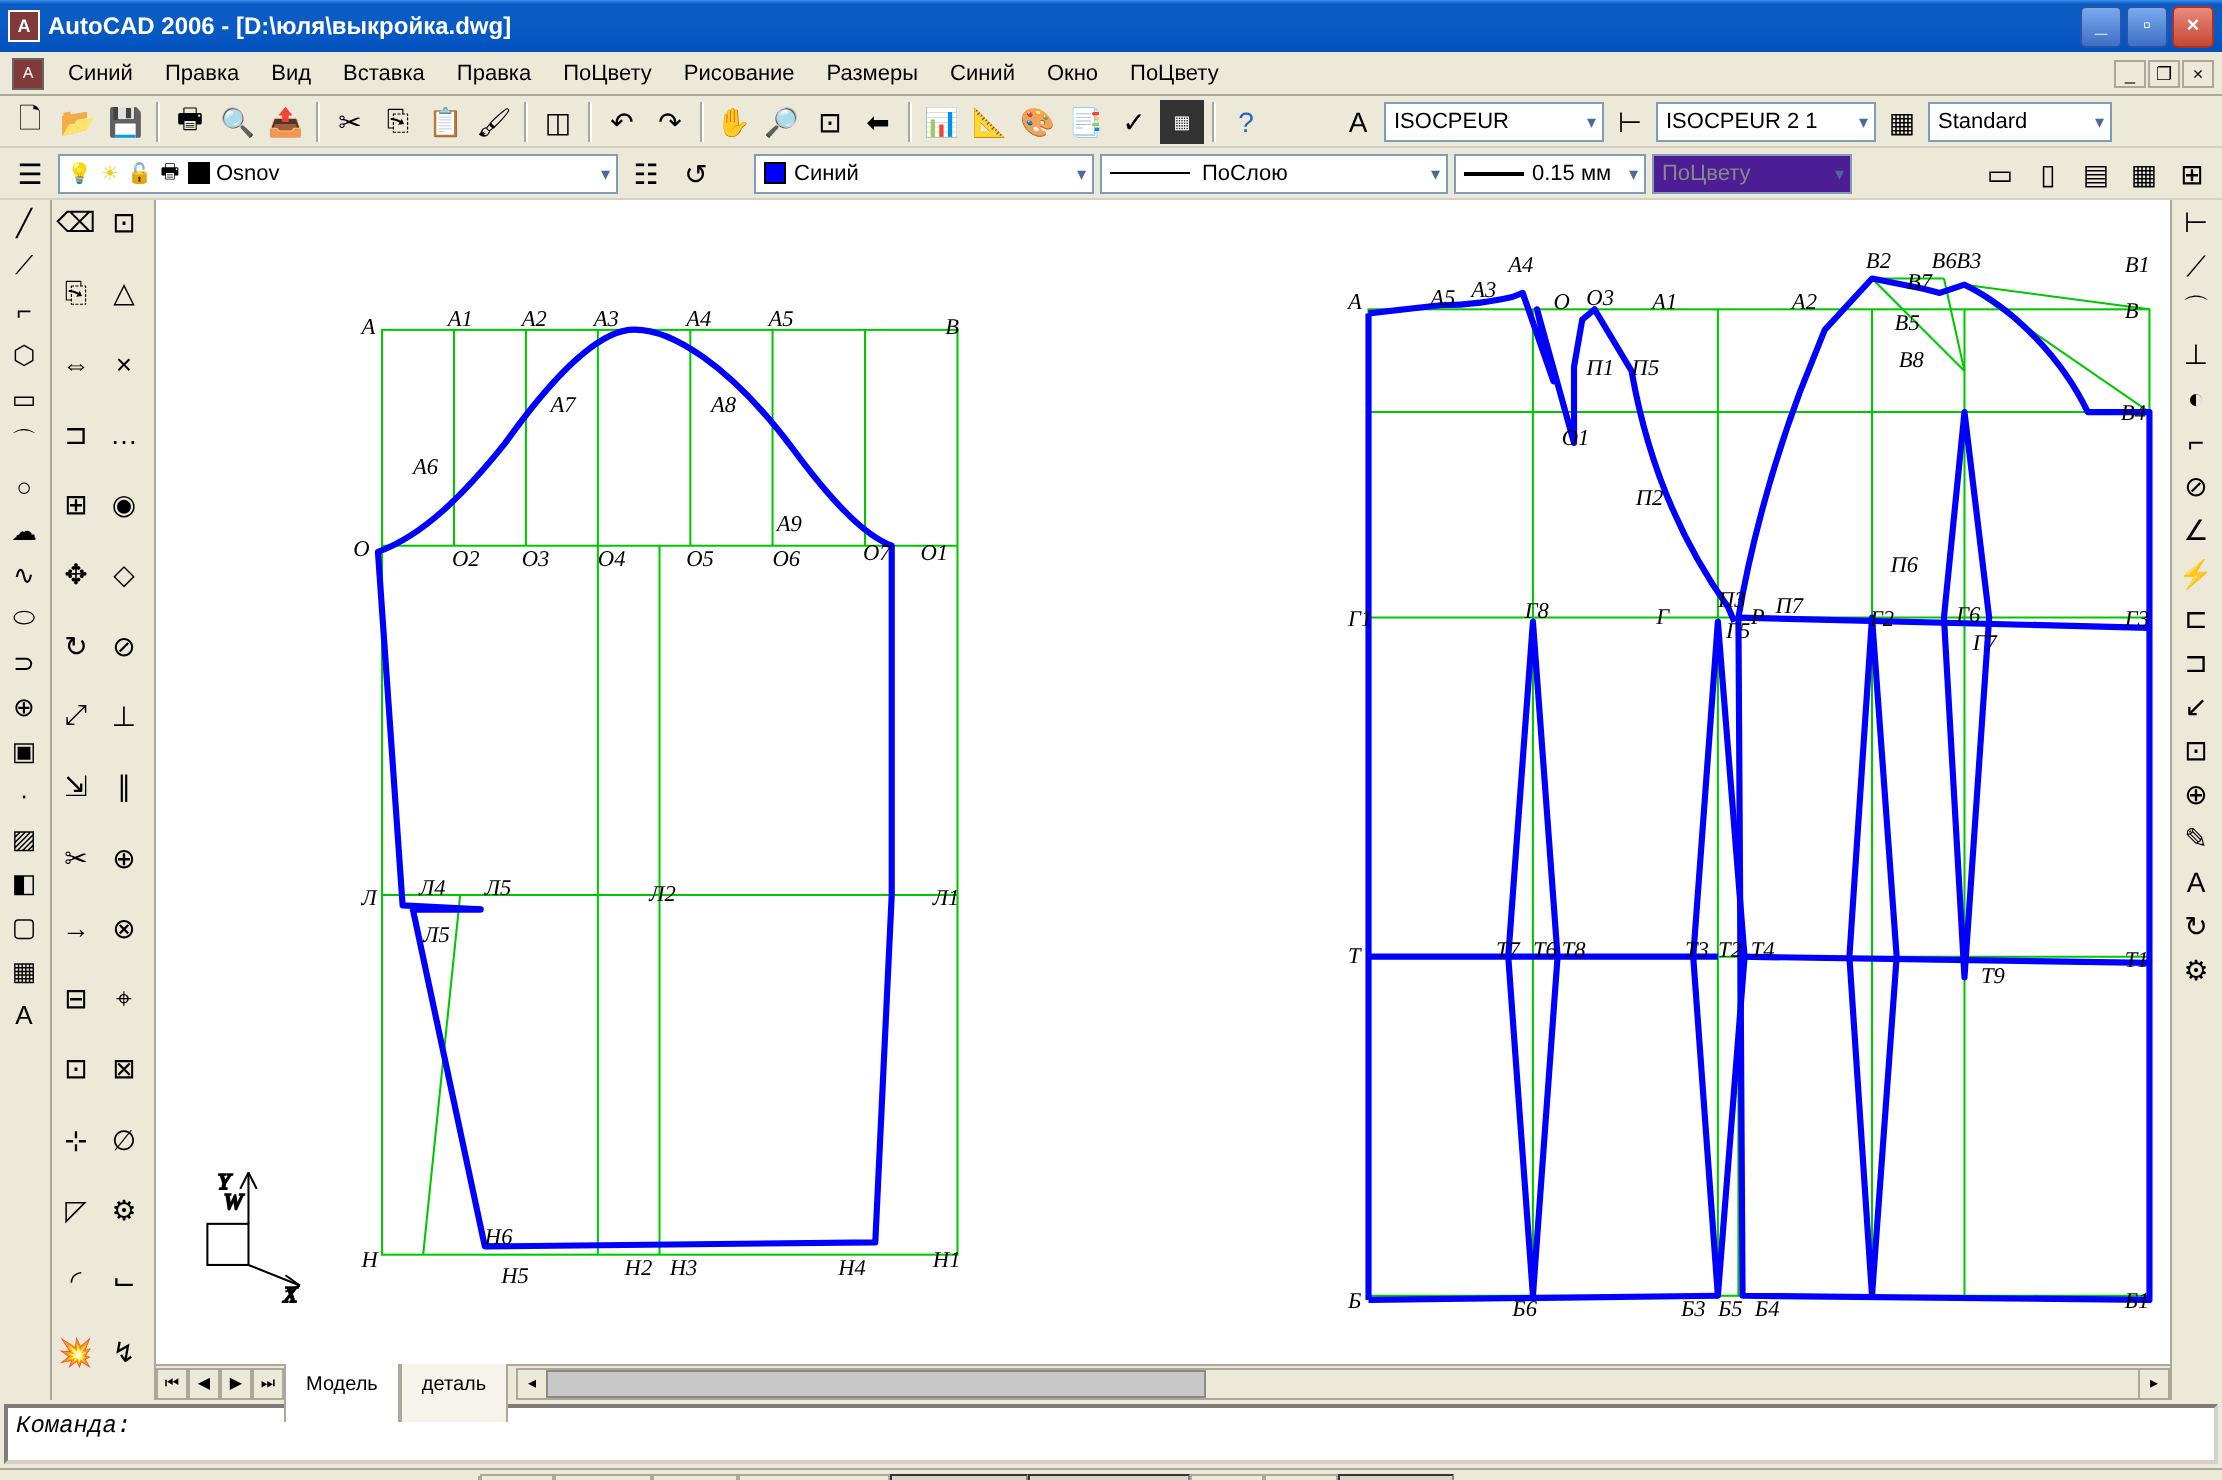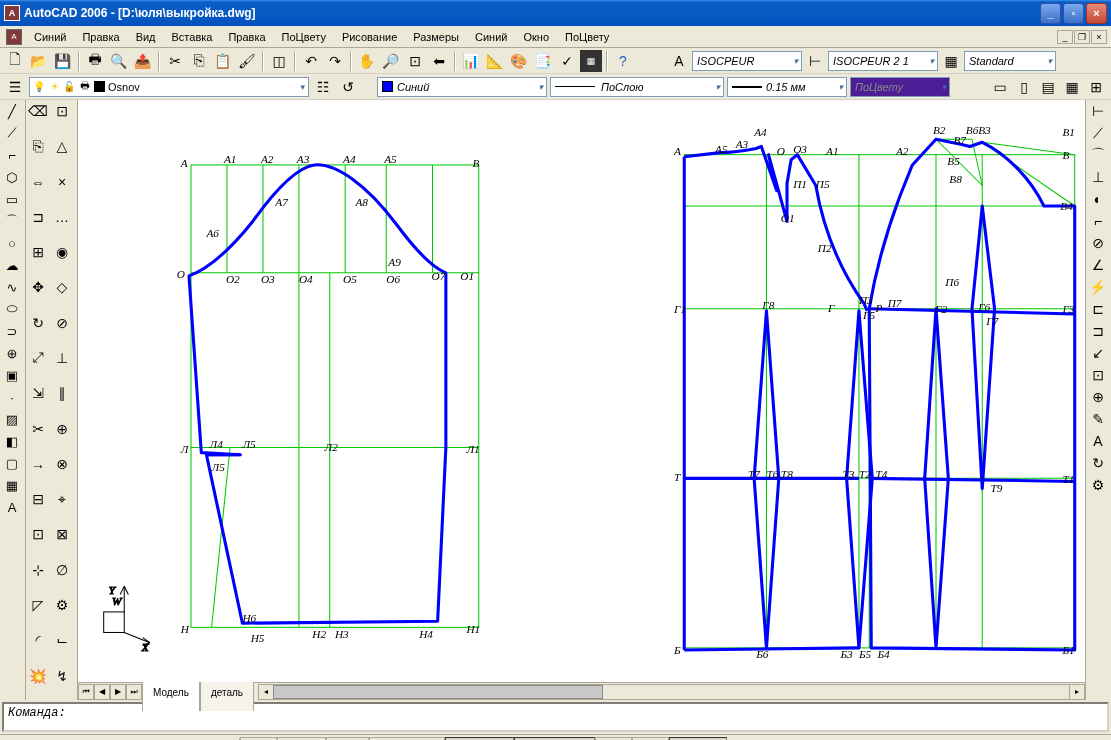--- a/index.html
+++ b/index.html
@@ -14,21 +14,21 @@
 
 .menubar { background: #ECE9D8; height: 22px; display: flex; align-items: center; padding: 0 2px; border-bottom: 1px solid #ACA899; }
 .menubar .app-icon-small { width: 16px; height: 16px; background: #823939; margin: 0 4px; font-size: 8px; color: white; display: flex; align-items: center; justify-content: center; border: 1px solid #666; }
 .menu-item { padding: 3px 8px; cursor: pointer; }
 .doc-controls { margin-left: auto; display: flex; gap: 1px; padding-right: 2px; }
 .doc-btn { width: 16px; height: 14px; background: #ECE9D8; border: 1px solid #ACA899; display: flex; align-items: center; justify-content: center; font-size: 9px; cursor: pointer; }
 
 .toolbar { background: #ECE9D8; height: 26px; display: flex; align-items: center; padding: 2px 4px; gap: 2px; border-bottom: 1px solid #D4D0C8; }
 .tb-btn { width: 22px; height: 22px; display: flex; align-items: center; justify-content: center; cursor: pointer; border: 1px solid transparent; font-size: 14px; }
 .tb-sep { width: 2px; height: 20px; border-left: 1px solid #ACA899; border-right: 1px solid #fff; margin: 0 2px; }
-.tb-combo { height: 20px; border: 1px solid #7F9DB9; background: white; font-size: 11px; padding: 0 16px 0 4px; position: relative; display: flex; align-items: center; font-style: italic; }
+.tb-combo { height: 20px; border: 1px solid #7F9DB9; background: white; font-size: 11px; padding: 0 16px 0 4px; position: relative; display: flex; align-items: center; }
 .tb-combo::after { content: "▾"; position: absolute; right: 3px; font-size: 9px; color: #4A6B99; }
 
 .layer-row { background: #ECE9D8; height: 26px; display: flex; align-items: center; padding: 2px 4px; gap: 3px; border-bottom: 1px solid #D4D0C8; }
 .layer-combo { height: 20px; width: 280px; border: 1px solid #7F9DB9; background: white; display: flex; align-items: center; padding: 0 4px; gap: 3px; position: relative; }
 .layer-combo::after { content: "▾"; position: absolute; right: 3px; font-size: 9px; color: #4A6B99; }
 .lc-icon { width: 12px; height: 12px; display: inline-flex; align-items: center; justify-content: center; font-size: 10px; }
 .color-swatch { width: 11px; height: 11px; border: 1px solid #000; display: inline-block; }
 
 .main-area { display: flex; height: 600px; }
 .palette { width: 26px; background: #ECE9D8; border-right: 1px solid #ACA899; display: flex; flex-direction: column; }
@@ -155,21 +155,21 @@
   <div class="tb-btn">↺</div>
   <div style="width:12px"></div>
   <div class="tb-combo" style="width:170px">
     <span class="color-swatch" style="background:#0000FF"></span>
     <span style="margin-left:4px">Синий</span>
   </div>
   <div class="tb-combo" style="width:174px">
     <span style="width:40px;border-top:1px solid #000;display:inline-block;margin-right:6px"></span>
     <span>ПоСлою</span>
   </div>
-  <div class="tb-combo" style="width:120px">
+  <div class="tb-combo" style="width:96px">
     <span style="width:30px;border-top:2px solid #000;display:inline-block;margin-right:4px"></span>
     <span>0.15 мм</span>
   </div>
   <div class="tb-combo" style="width:100px;background:#4c1d95;color:#888">
       <span>ПоЦвету</span>
     </div>
   <div style="margin-left:auto;display:flex;gap:2px">
     <div class="tb-btn">▭</div>
     <div class="tb-btn">▯</div>
     <div class="tb-btn">▤</div>

